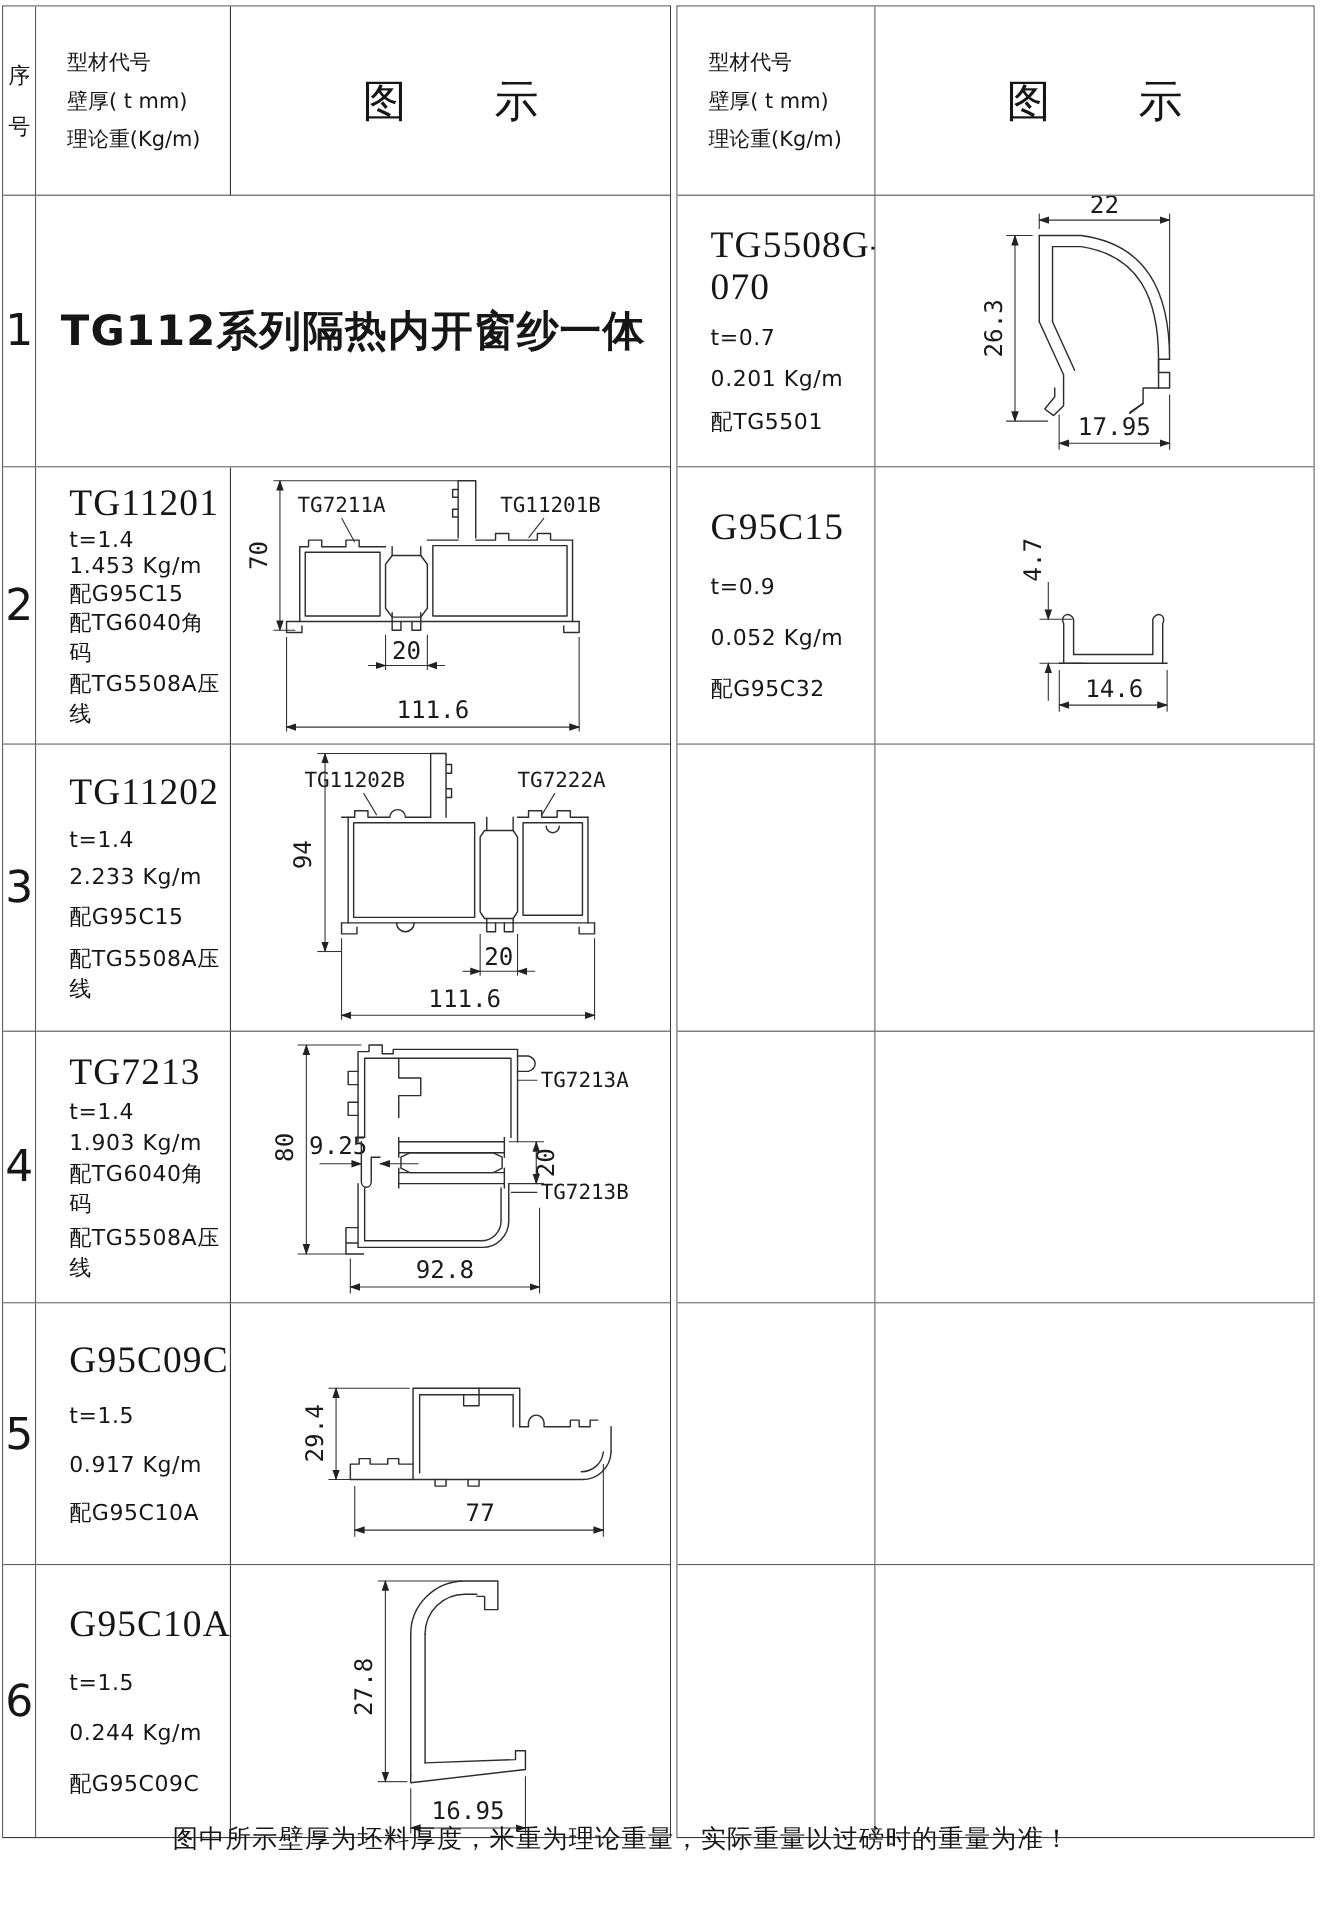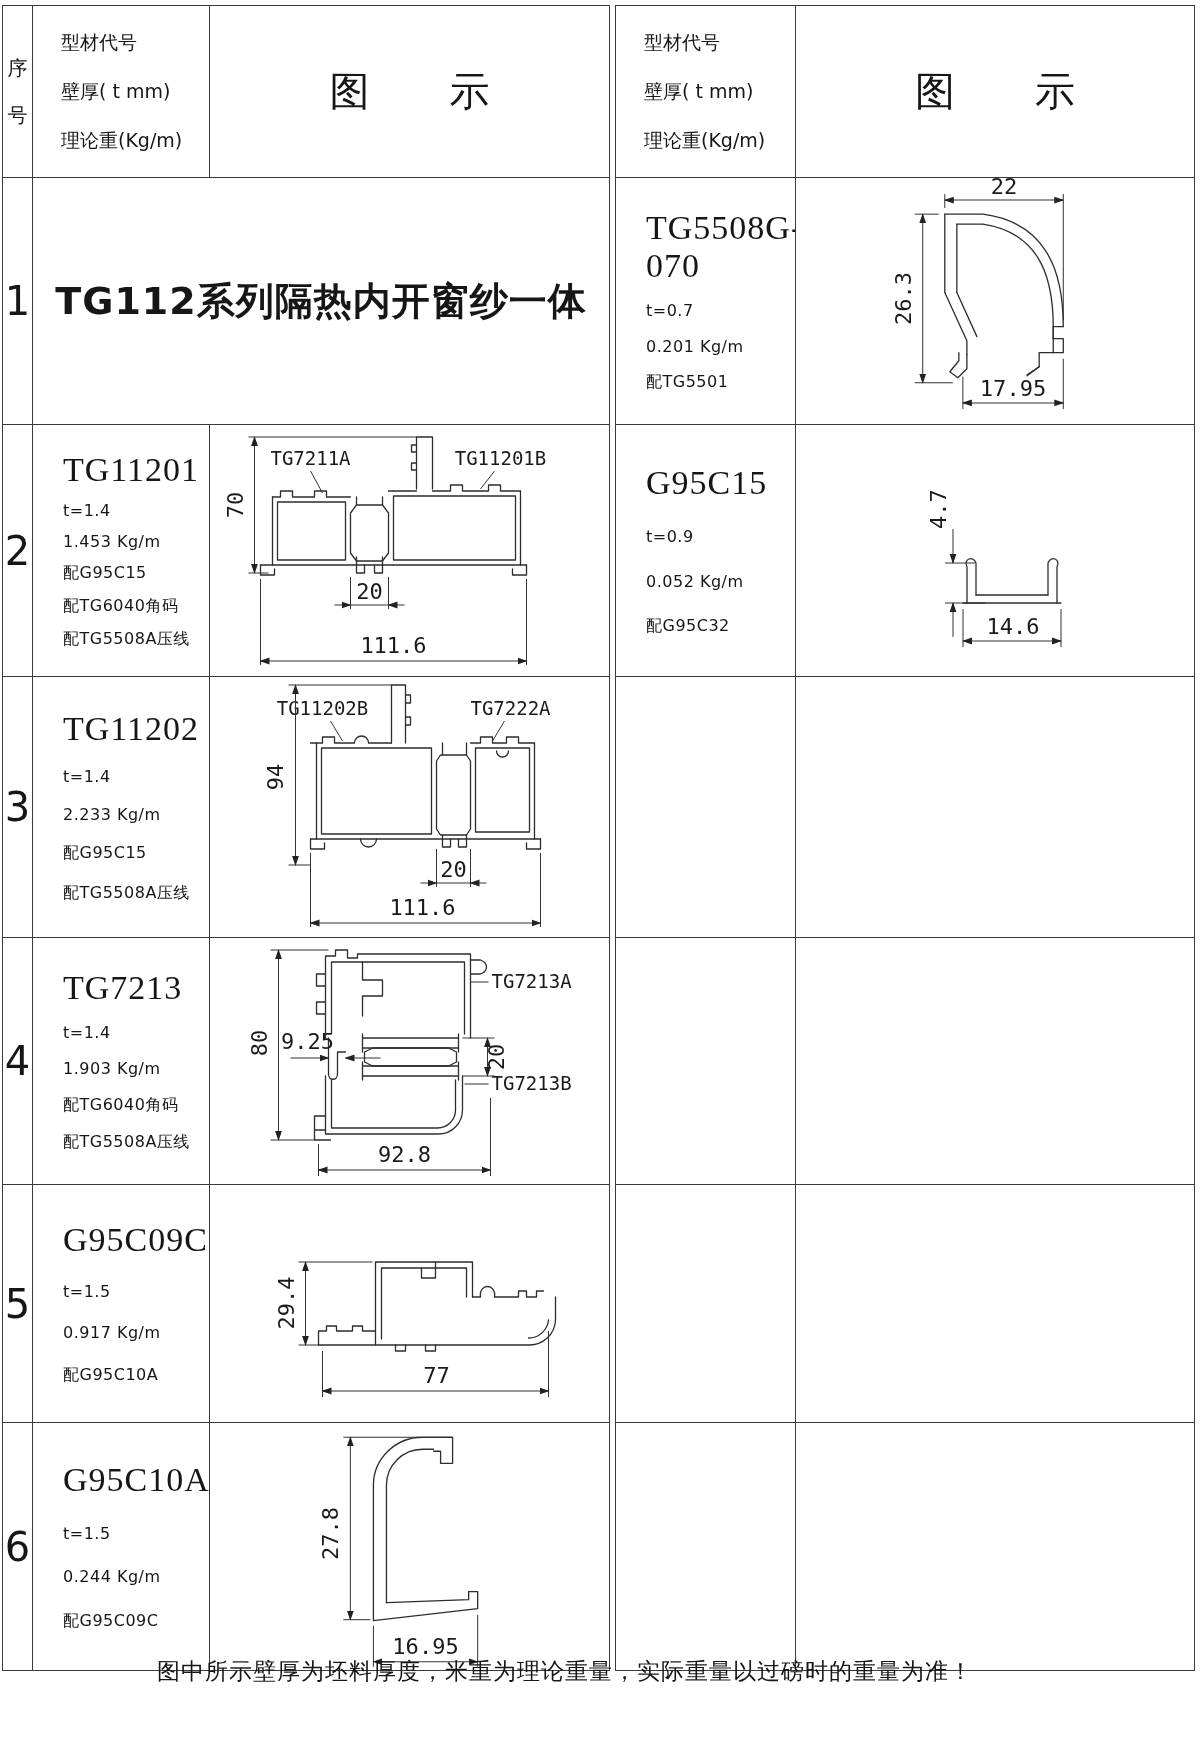--- a/index.html
+++ b/index.html
@@ -9,28 +9,28 @@
   .tbl{display:grid;border:1.6px solid #3a3a3a;background:#fff;}
   .tbl.left{grid-template-columns:30px 177px 399px;}
   .tbl.right{grid-template-columns:180px 398px;margin-left:5px;}
   .tbl{grid-template-rows:172px 247px 252px 261px 247px 238px 247px;}
   .c{border-right:1.4px solid #3a3a3a;border-bottom:1.4px solid #3a3a3a;
      box-sizing:border-box;position:relative;overflow:hidden;background:#fff;}
   .lastcol{border-right:none;}
   .lastrow{border-bottom:none;}
   .idx{display:flex;align-items:center;justify-content:center;font-size:40px;}
   .hd-idx{display:flex;flex-direction:column;align-items:center;justify-content:center;gap:20px;font-size:20px;}
-  .hd-spec{display:flex;flex-direction:column;justify-content:center;padding-left:28px;gap:23px;font-size:19px;}
+  .hd-spec{display:flex;flex-direction:column;justify-content:center;padding-left:28px;gap:9px;font-size:19px;}
   .hd-diag{display:flex;align-items:center;justify-content:center;font-size:40px;white-space:pre;}
   .merged{grid-column:2/4;display:flex;align-items:center;justify-content:center;
           font-size:38px;font-weight:600;letter-spacing:1px;}
   .specs{display:flex;flex-direction:column;justify-content:space-evenly;align-items:flex-start;
          padding:14px 4px 14px 30px;}
   .code{font-family:Liberation Serif, serif;font-size:34px;letter-spacing:1px;}
-  .spec{font-size:16px;font-family:"DejaVu Sans",sans-serif;letter-spacing:.5px;}
+  .spec{font-size:20px;font-family:"DejaVu Sans",sans-serif;letter-spacing:.5px;}
   .diagcell svg{display:block;width:100%;height:100%;}
   .pro{stroke:#2d2d2d;stroke-width:1.3;fill:none;stroke-linejoin:round;stroke-linecap:round;}
   .dln{stroke:#333;stroke-width:1;fill:none;}
   .dm2{font:22px "DejaVu Sans Mono",monospace;fill:#1a1a1a;}
   .lb{font:19px "DejaVu Sans Mono",monospace;fill:#1a1a1a;}
   .footnote{position:absolute;top:1656px;left:0;width:1130px;text-align:center;font-size:23px;letter-spacing:1px;}
 </style>
 </head>
 <body>
 

